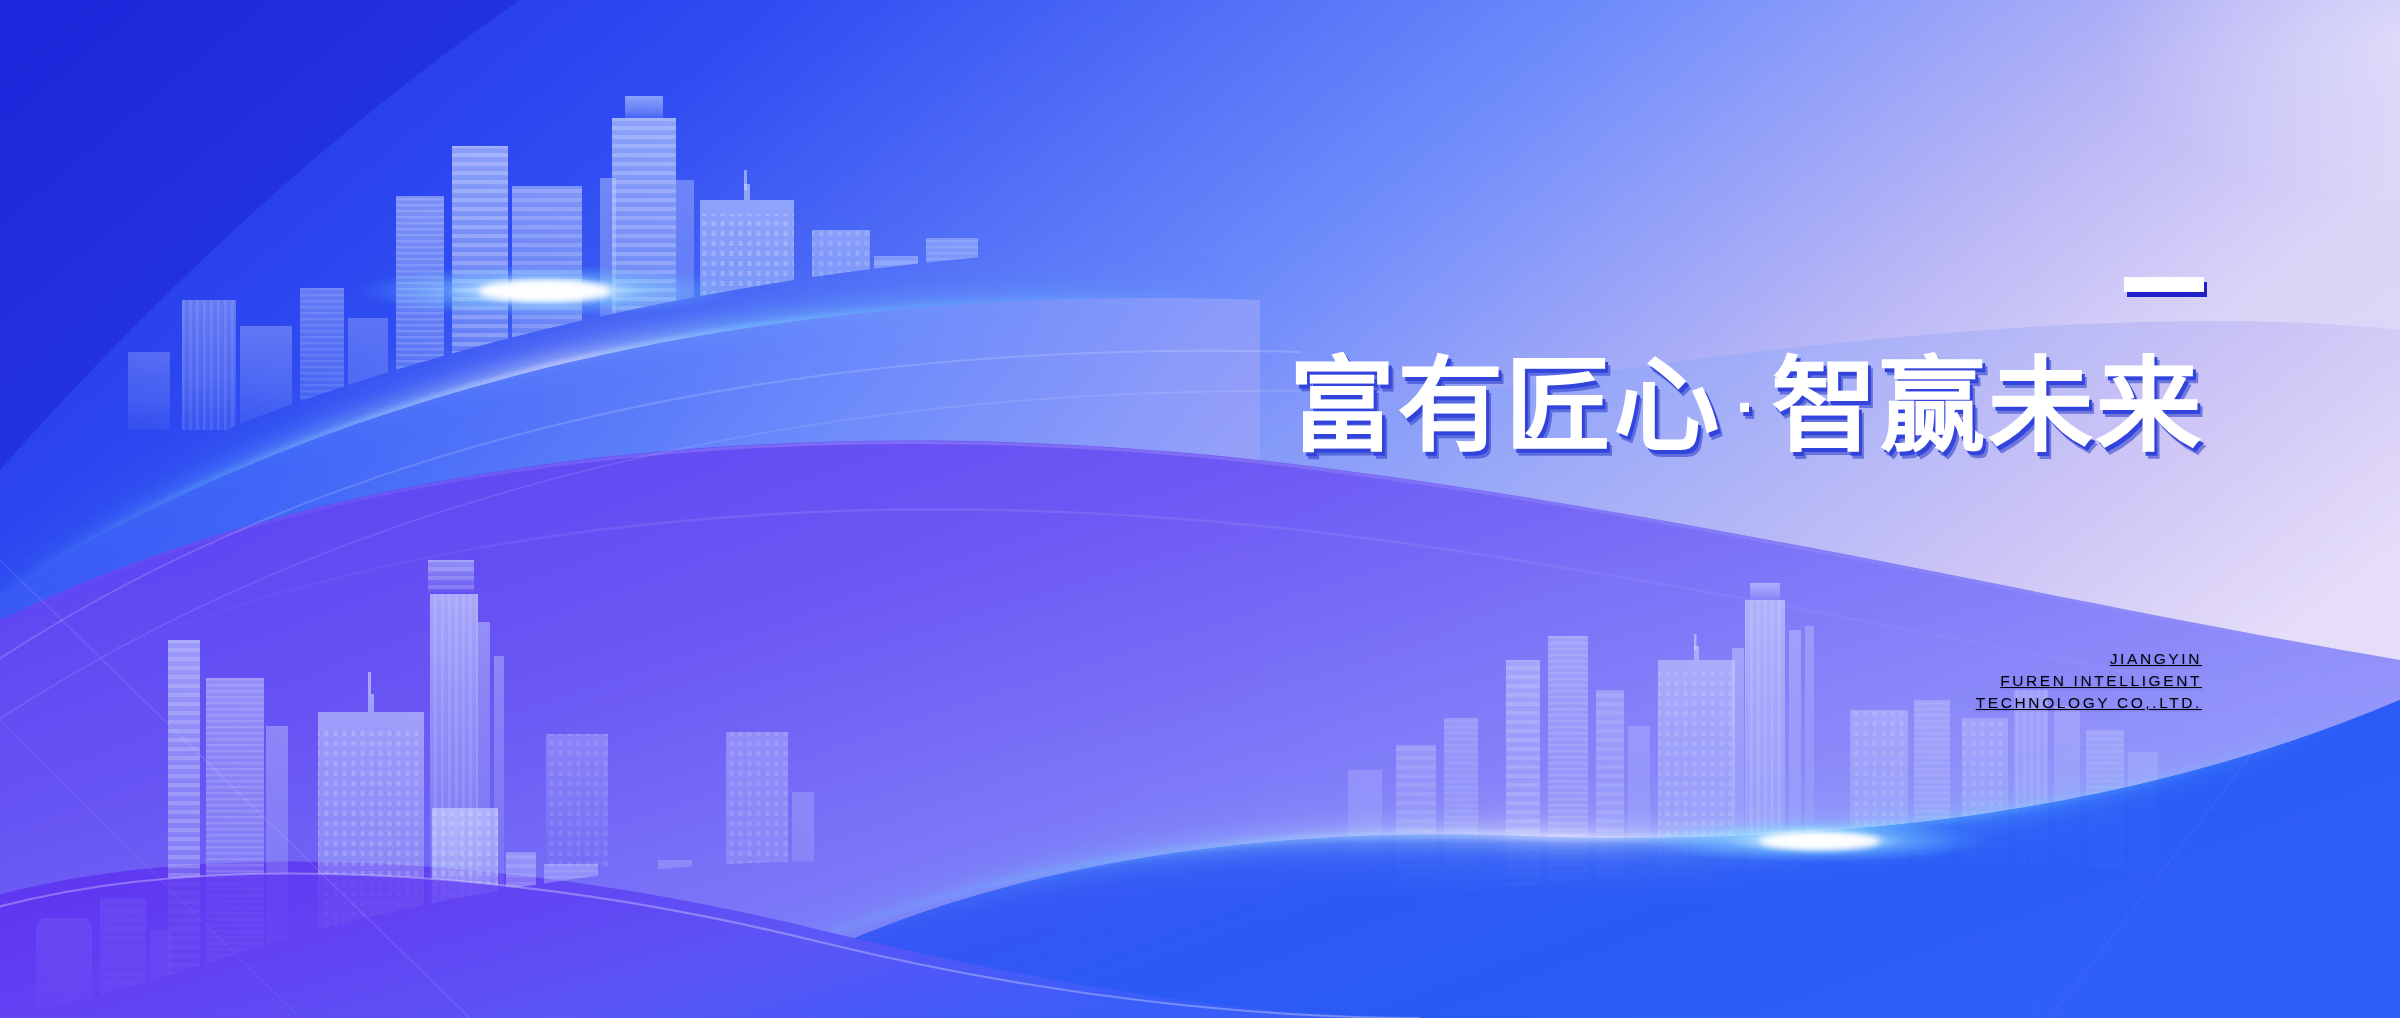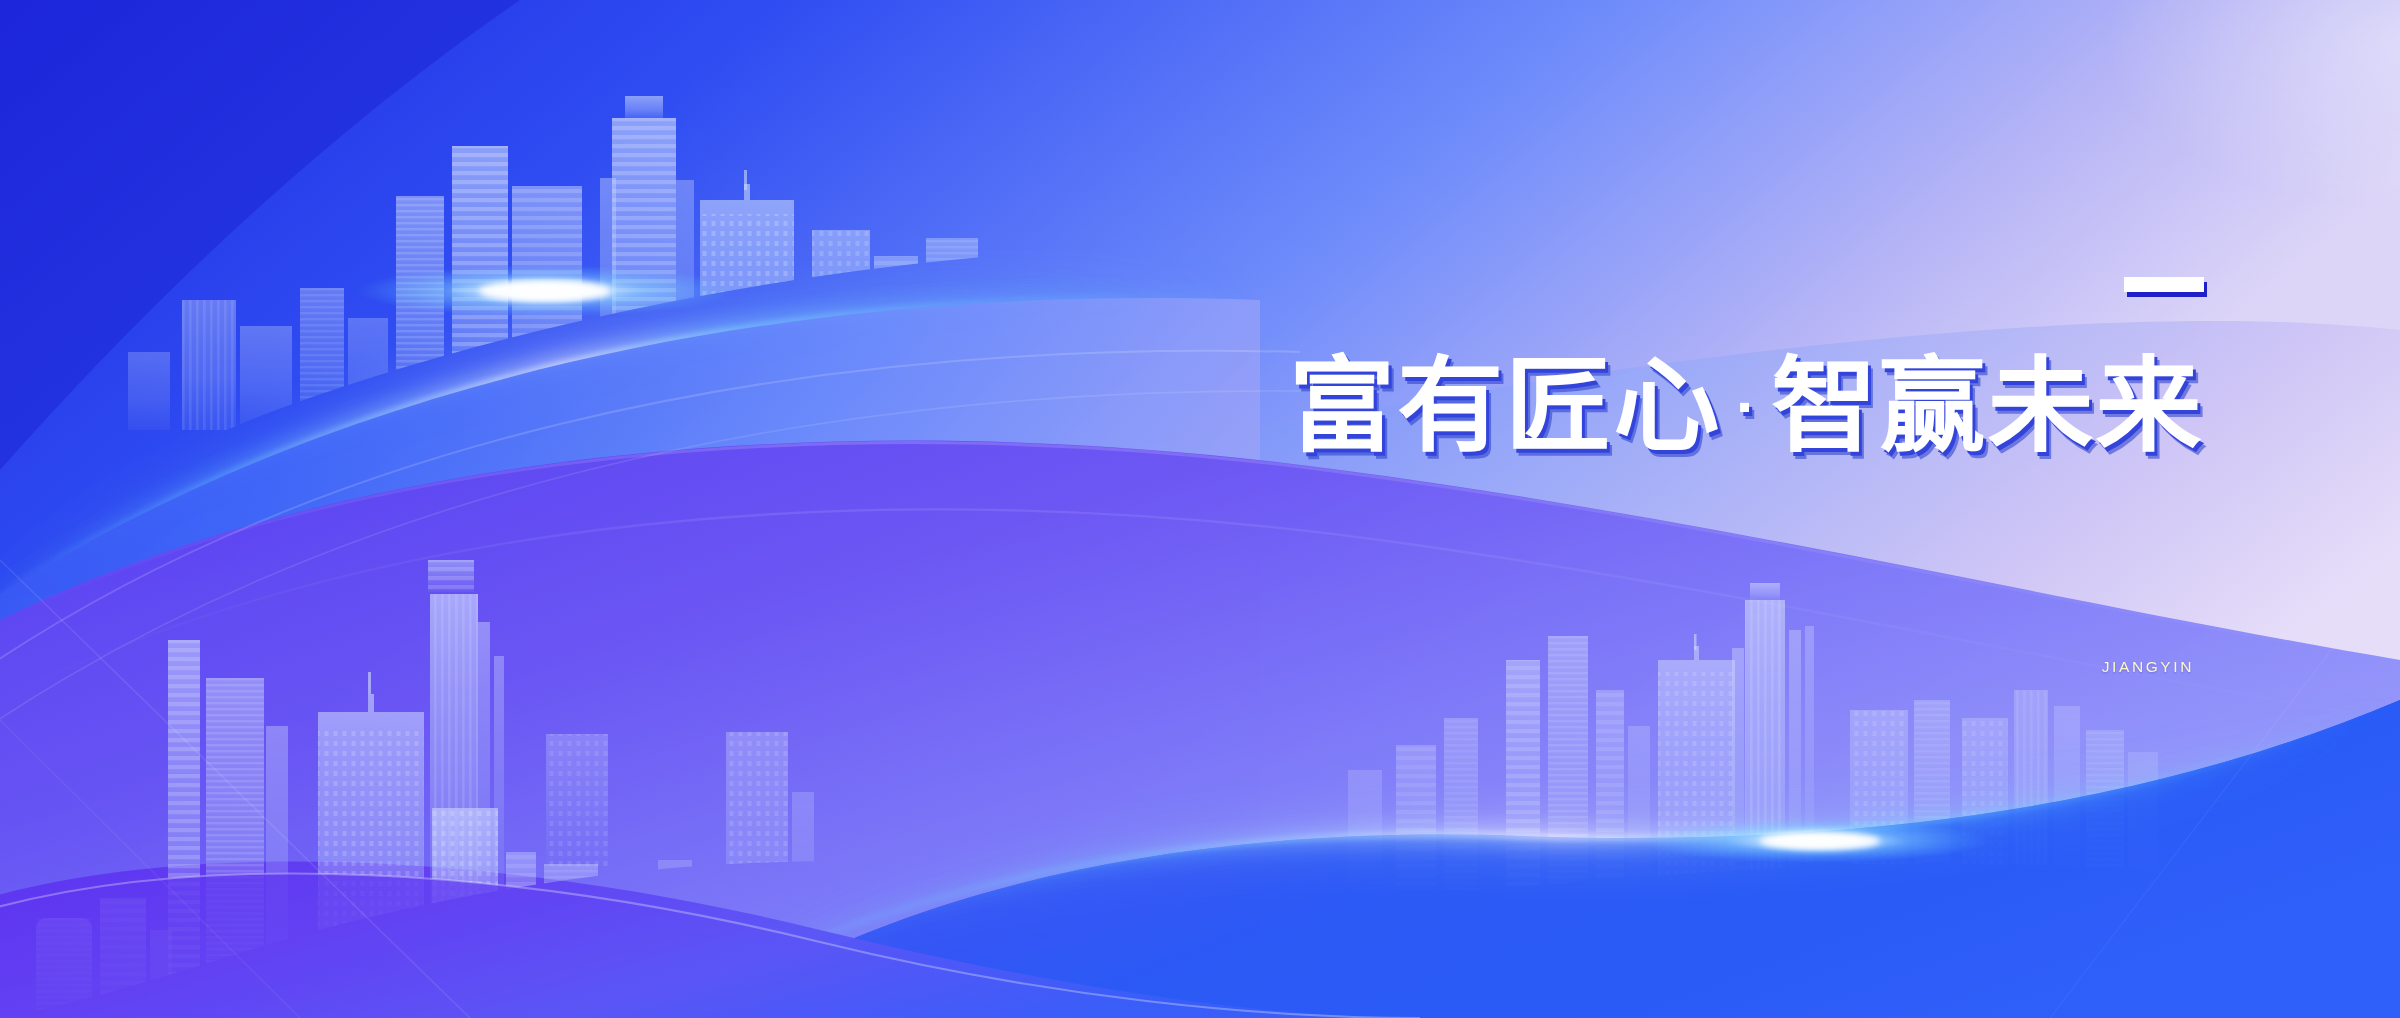--- a/index.html
+++ b/index.html
@@ -86,28 +86,29 @@
     white-space: nowrap;
     text-indent: 11px;
     text-shadow: 1px 2px 3px rgba(30,45,160,0.35);
   }
 
   .company-en {
     position: absolute;
     right: 198px;
     top: 648px;
     width: 560px;
-    margin: 8px;
+    margin: 0;
     text-align: right;
-    color: #fef9c3;
+    color: #000000;
     font-size: 15.5px;
     line-height: 22px;
     letter-spacing: 2.6px;
     white-space: nowrap;
     text-shadow: 0 1px 2px rgba(30,45,160,0.30);
+    text-decoration: underline;
   }
   .company-en span { display: block; }
 </style>
 </head>
 <body>
 
 <div class="banner">
 
   <svg class="layer" viewBox="0 0 2400 1018" preserveAspectRatio="none" xmlns="http://www.w3.org/2000/svg">
     <defs>
@@ -422,16 +423,18 @@
 
   <div class="content">
 
     <div class="dash-rule"></div>
 
     <h1 class="title-main"><span>富有匠心</span><span class="sep">·</span><span>智赢未来</span></h1>
 
 
     <div class="company-en">
       <span>JIANGYIN</span>
+      <span>FUREN INTELLIGENT</span>
+      <span>TECHNOLOGY CO,.LTD.</span>
     </div>
 
   </div>
 </div>
 
 </body></html>

